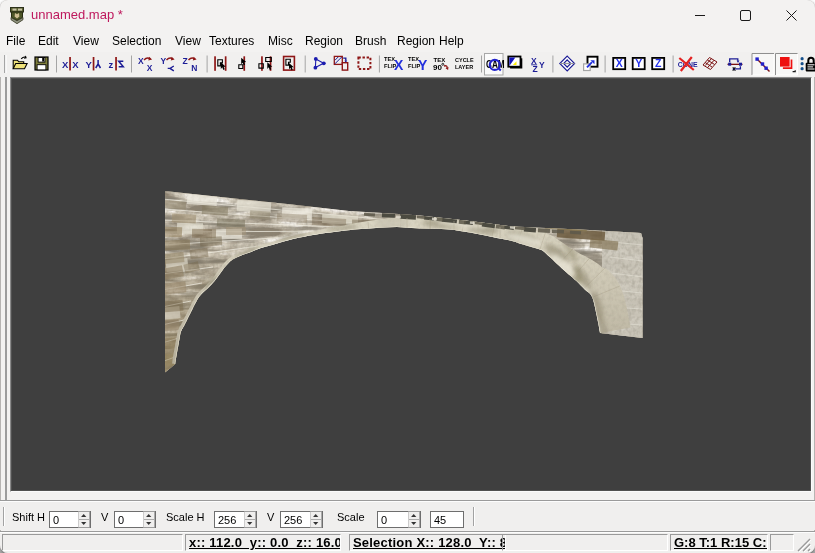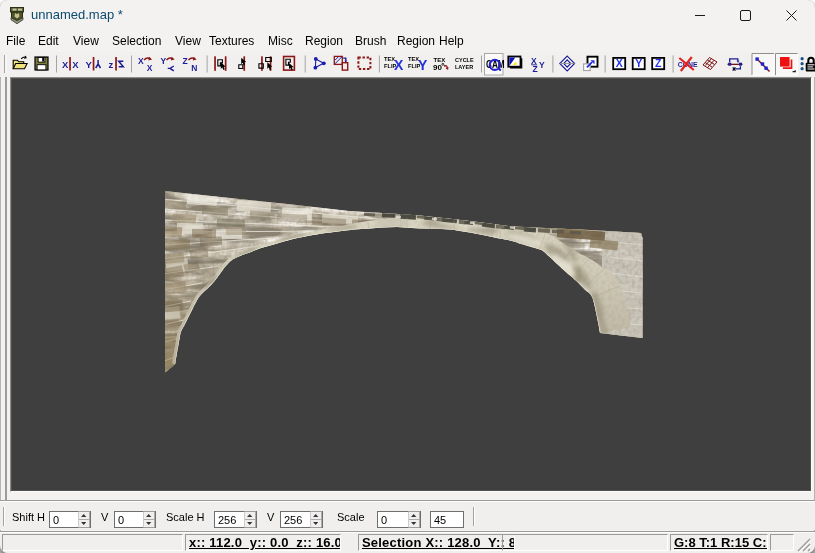--- a/index.html
+++ b/index.html
@@ -3,21 +3,21 @@
 <meta charset="utf-8">
 <style>
   html,body{margin:0;padding:0;width:815px;height:553px;background:linear-gradient(#fff 97%,#a8a8a8 100%);overflow:hidden}
   *{box-sizing:border-box}
   body{font-family:"Liberation Sans",sans-serif;}
   #win{position:absolute;left:0;top:0;width:815px;height:553px;border-radius:8px;
        background:#f3f2f1;overflow:hidden;
        box-shadow:inset 0 0 0 1px #b6b4b2, inset 0 -1px 0 #9e9e9e, 0 1px 3px rgba(0,0,0,.45);}
   
   #title{position:absolute;left:0;top:0;width:100%;height:30px;background:#f3f2f1;}
-  #title .txt{position:absolute;left:31px;top:7px;font-size:13px;color:#0c4a6e;}
+  #title .txt{position:absolute;left:31px;top:7px;font-size:13px;color:#be185d;}
   .capbtn{position:absolute;top:0;width:46px;height:30px;}
   
   #menu{position:absolute;left:0;top:30px;width:100%;height:22px;background:#f3f2f1;font-size:12px;color:#000000;}
   #menu span{position:absolute;top:4px;}
   
   #tbar{position:absolute;left:0;top:52px;width:100%;height:25px;background:#f1f0ef;}
   
   #cvO{position:absolute;left:10px;top:77px;width:802px;height:415px;
        border-top:1px solid #8a8a8a;border-left:1px solid #8a8a8a;
        border-right:1px solid #fbfbfb;border-bottom:1px solid #fbfbfb;background:#515151;}
@@ -554,21 +554,21 @@
       </svg>
     <svg style="position:absolute;left:473px;top:6px" width="3" height="19">
         <rect x="0" y="0" width="1" height="19" fill="#a2a2a2"></rect>
         <rect x="1" y="0" width="1" height="19" fill="#fff"></rect>
       </svg>
   </div>
 
   <div id="stat">
     <div class="pan" style="left:2px;width:181px"></div>
     <div class="pan" style="left:185px;width:156px">x:: 112.0&nbsp; y:: 0.0&nbsp; z:: 16.0</div>
-    <div class="pan" style="left:358px;width:157px">Selection X:: 128.0&nbsp; Y:: 8</div>
+    <div class="pan" style="left:349px;width:157px">Selection X:: 128.0&nbsp; Y:: 8</div>
     <div class="pan" style="left:502px;width:166px"></div>
     <div class="pan" style="left:670px;width:98px;letter-spacing:0">G:8 T:1 R:15 C:18</div>
     <div class="pan" style="left:770px;width:24px"></div>
     <svg style="position:absolute;left:797px;top:6px" width="15" height="14">
       <path d="M13,1 L1,13 M13,6 L6,13 M13,11 L11,13" stroke="#9a9a9a" stroke-width="1.4"></path>
       <path d="M14,2 L2,14 M14,7 L7,14 M14,12 L12,14" stroke="#fff" stroke-width="1"></path>
     </svg>
   </div>
 
 </div>

